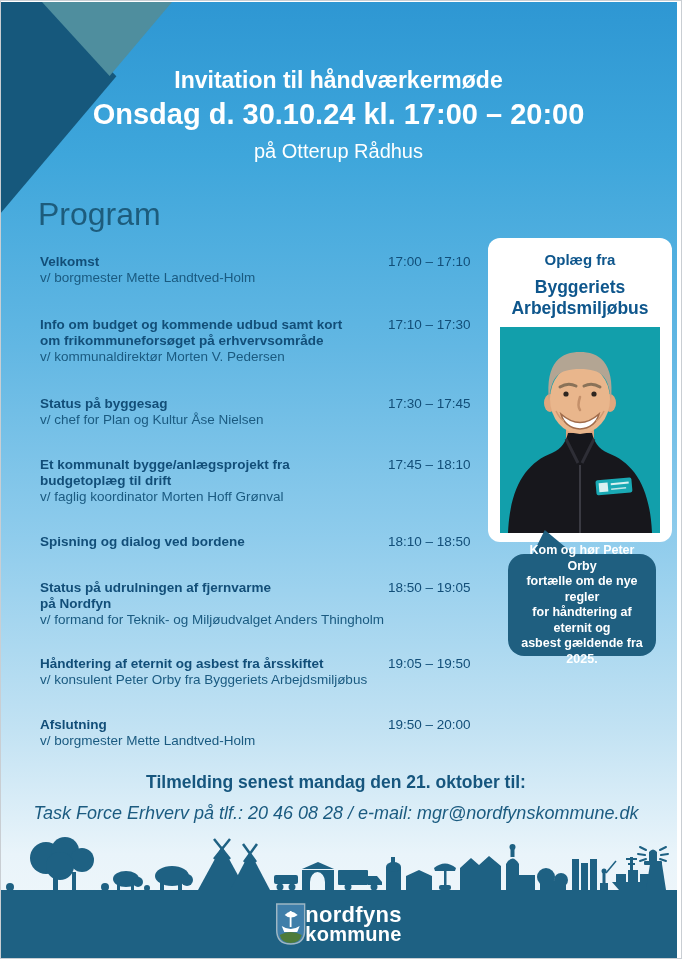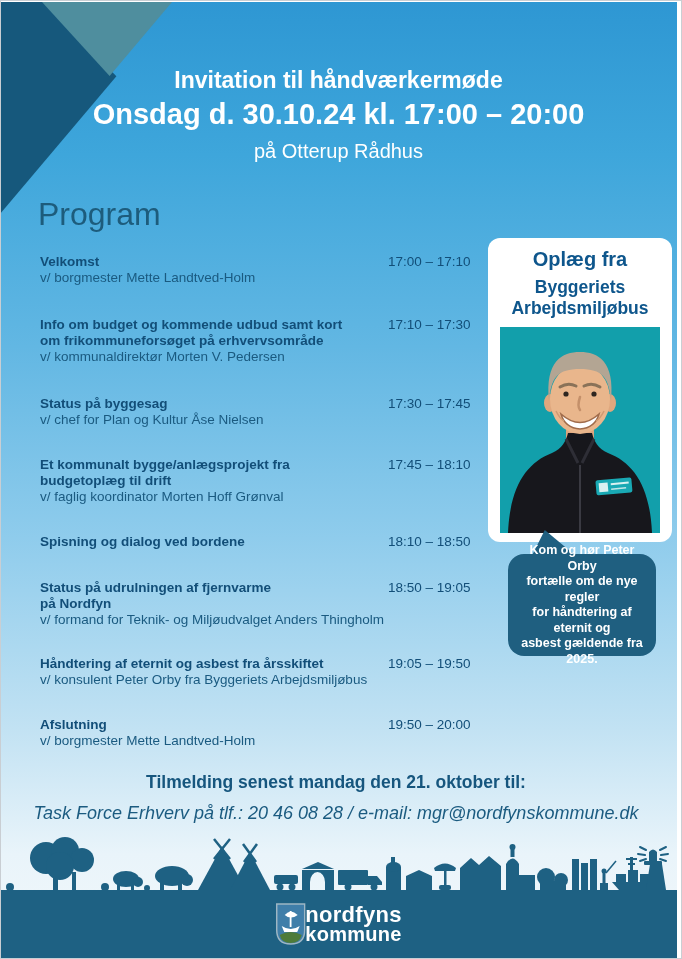--- a/index.html
+++ b/index.html
@@ -26,21 +26,21 @@
   
   .prog-heading{position:absolute;left:38px;top:194px;font-size:32px;color:#1d5c7c;}
   .prog-item{position:absolute;left:40px;width:450px;}
   .pi-text{width:346px;}
   .pi-title{font-size:13.5px;font-weight:bold;line-height:16px;color:#124e78;white-space:pre-line;}
   .pi-speaker{font-size:13.5px;line-height:16px;color:#1a5a80;}
   .pi-time{position:absolute;left:348px;top:0;width:100px;font-size:13.5px;line-height:16px;color:#124e78;}
   
   .photo-card{position:absolute;left:488px;top:236px;width:184px;height:304px;background:#fff;border-radius:12px;}
   .card-heading{padding-top:12px;text-align:center;color:#0e568c;font-weight:bold;}
-  .card-heading .small{display:block;font-size:20px;line-height:19px;}
+  .card-heading .small{display:block;font-size:15px;line-height:19px;}
   .card-heading .big{display:block;font-size:17.5px;line-height:21px;white-space:pre-line;margin-top:8px;}
   .portrait{display:block;margin:8px auto 0 auto;}
   
   .bubble-tail{position:absolute;left:528px;top:528px;width:48px;height:26px;background:#1f5f80;
     clip-path:polygon(8% 100%,35% 0,100% 100%);}
   .bubble{position:absolute;left:508px;top:552px;width:148px;height:102px;background:#1f5f80;border-radius:16px;
     display:flex;align-items:center;justify-content:center;text-align:center;
     color:#fff;font-weight:bold;font-size:12.5px;line-height:15.5px;white-space:pre-line;padding:4px 8px;box-sizing:border-box;}
   
   .signup1{position:absolute;top:770px;left:0;right:5px;text-align:center;font-size:17.5px;font-weight:bold;color:#16567e;}

